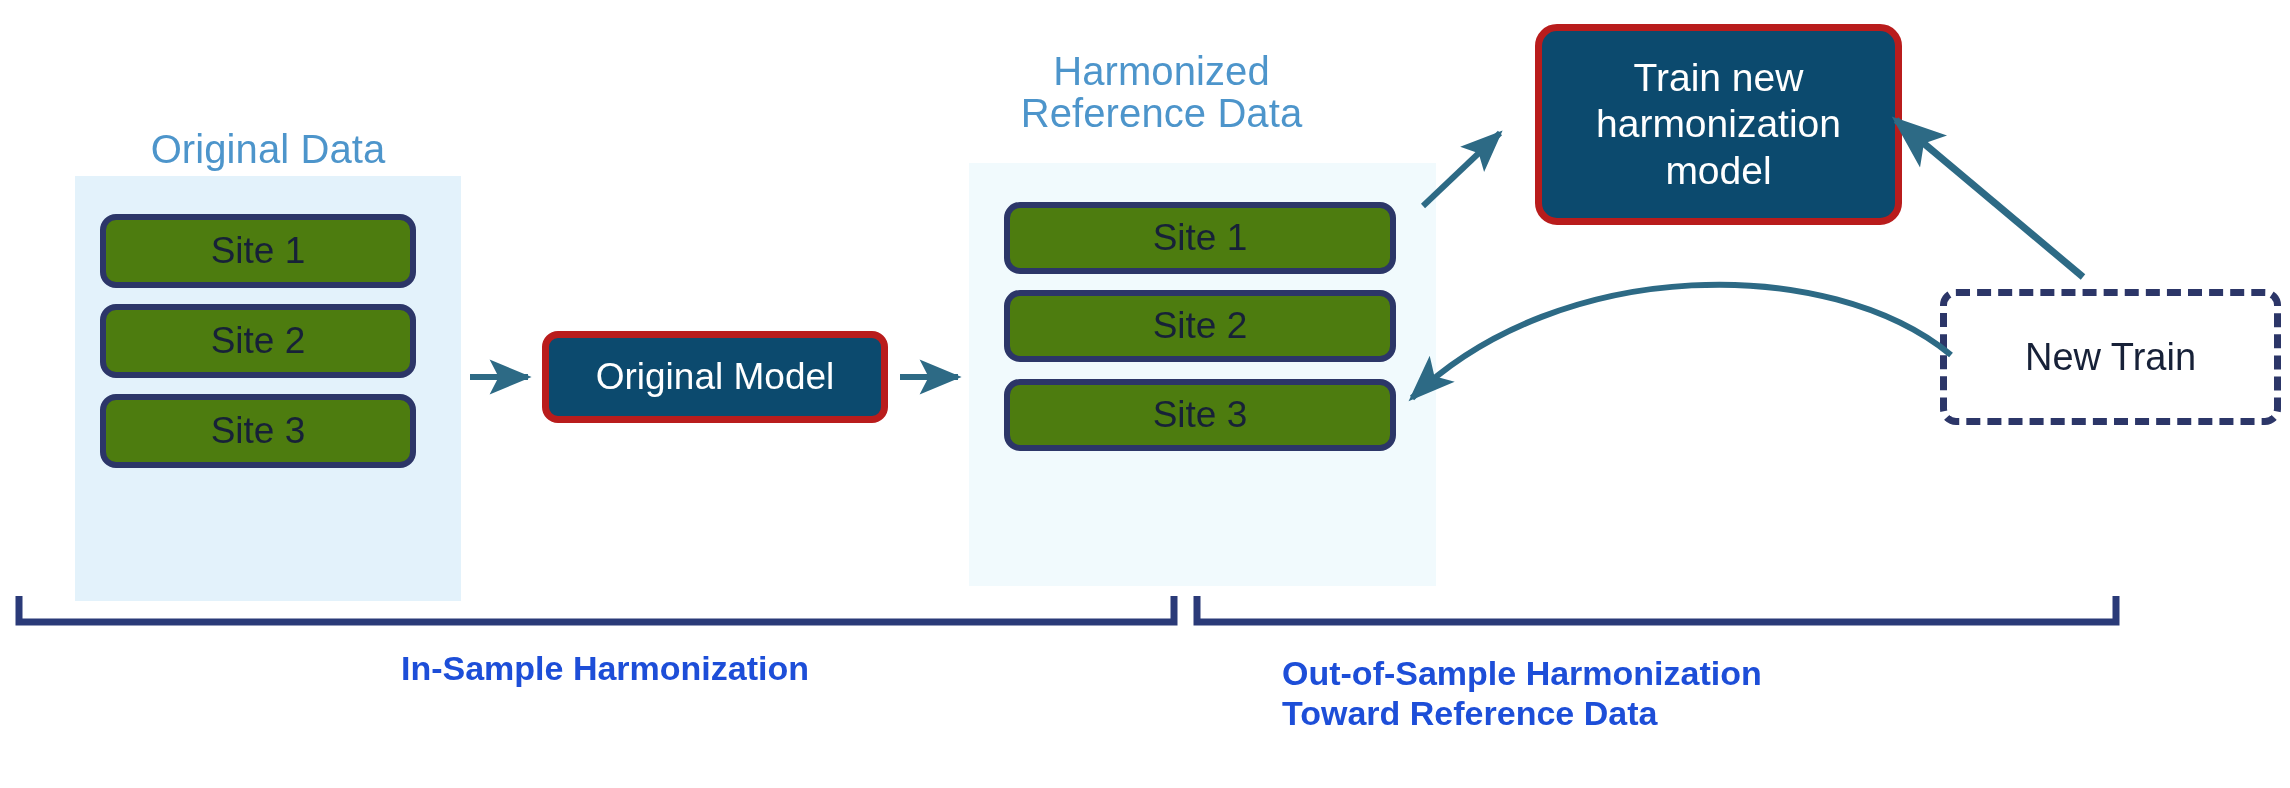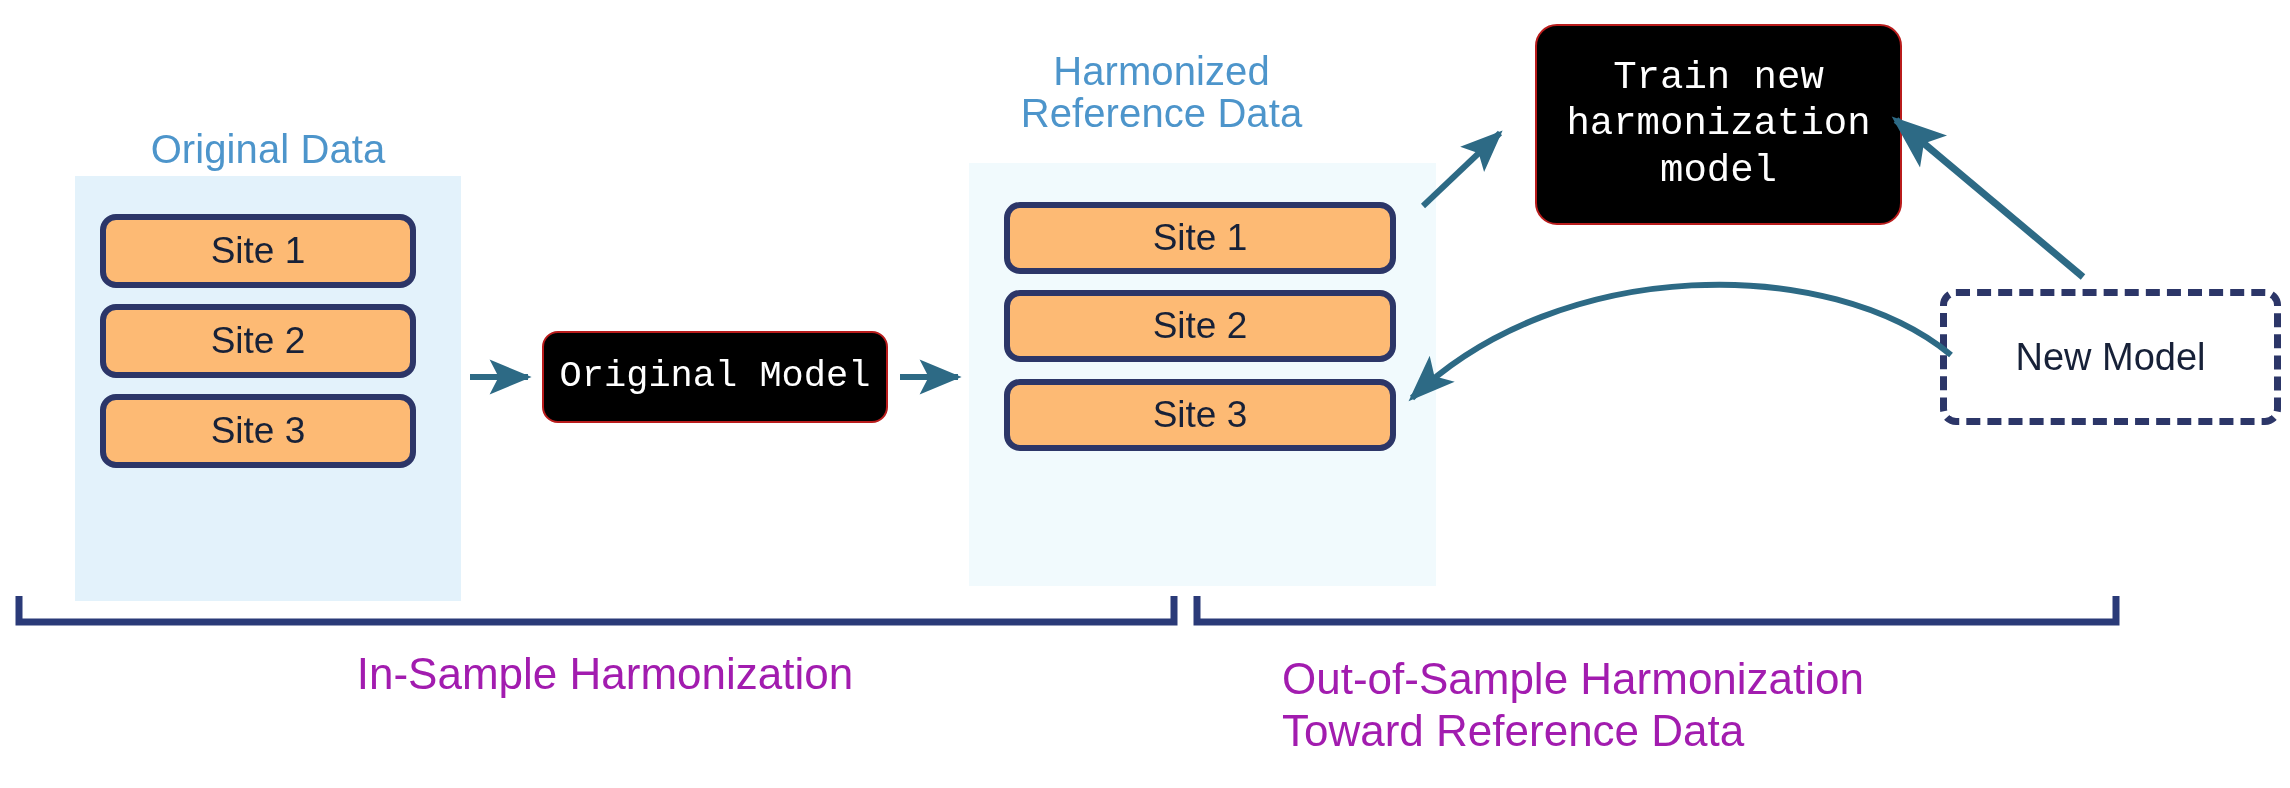--- a/index.html
+++ b/index.html
@@ -18,56 +18,56 @@
   
   .group-caption{
     position:absolute;color:#4d95cb;font-size:40px;font-weight:400;
     line-height:1.05;text-align:center;letter-spacing:.1px;white-space:pre-line;
   }
   #caption-original{left:75px;top:128px;width:386px;}
   #caption-harmonized{left:928px;top:50px;width:467px;}
 
   
   .site-box{
-    position:absolute;background:#fdba74;border:6px solid #2c3668;
+    position:absolute;background:#4d7c0f;border:6px solid #2c3668;
     border-radius:16px;display:flex;align-items:center;justify-content:center;
     color:#172138;font-size:37px;box-sizing:border-box;
   }
   .site-box.left{left:100px;width:316px;height:74px;}
   #site-l-0{top:214px;}
   #site-l-1{top:304px;}
   #site-l-2{top:394px;}
   .site-box.right{left:1004px;width:392px;height:72px;}
   #site-r-0{top:202px;}
   #site-r-1{top:290px;}
   #site-r-2{top:379px;}
 
   
   .navy-box{
-    position:absolute;background:#000000;border:2px solid #b91c1c;
+    position:absolute;background:#0c4a6e;border:7px solid #b91c1c;
     border-radius:18px;display:flex;align-items:center;justify-content:center;
     color:#ffffff;box-sizing:border-box;text-align:center;line-height:1.18;
     white-space:pre-line;
-    font-family:Liberation Mono, monospace;
   }
   #box-initial-model{left:542px;top:331px;width:346px;height:92px;font-size:37px;border-radius:16px;}
   #box-train-model{left:1535px;top:24px;width:367px;height:201px;font-size:39px;border-radius:22px;}
 
   
   #box-new-data{
     position:absolute;left:1940px;top:289px;width:341px;height:136px;
     border:7px dashed #2c3668;border-radius:16px;background:transparent;
     display:flex;align-items:center;justify-content:center;
     color:#172138;font-size:38px;box-sizing:border-box;
   }
 
   
   .bracket-label{
-    position:absolute;color:#a21caf;font-size:44px;line-height:1.18;
+    position:absolute;color:#1d4ed8;font-size:34px;line-height:1.18;
     white-space:pre-line;
+    font-weight:bold;
   }
   #label-in-sample{left:285px;top:648px;width:640px;text-align:center;}
   #label-out-sample{left:1282px;top:653px;width:760px;text-align:left;}
 
   
   svg.overlay{position:absolute;left:0;top:0;width:2290px;height:788px;overflow:visible;}
 </style>
 </head>
 <body>
 
@@ -87,21 +87,21 @@
 Reference Data</div>
 
   <div class="site-box right" id="site-r-0">Site 1</div>
   <div class="site-box right" id="site-r-1">Site 2</div>
   <div class="site-box right" id="site-r-2">Site 3</div>
 
   <div class="navy-box" id="box-train-model">Train new
 harmonization
 model</div>
 
-  <div id="box-new-data">New Model</div>
+  <div id="box-new-data">New Train</div>
 
   <svg class="overlay" viewBox="0 0 2290 788">
     <defs>
       <marker id="ah" markerWidth="9" markerHeight="9" refX="6.6" refY="3.2" orient="auto" markerUnits="strokeWidth">
         <path d="M0.2,0.3 L7.2,3.2 L0.2,6.1 L1.7,3.2 Z" fill="#2d6a85"></path>
       </marker>
       <marker id="ah-thin" markerWidth="10" markerHeight="10" refX="7.2" refY="3.4" orient="auto" markerUnits="strokeWidth">
         <path d="M0.2,0.4 L8.0,3.4 L0.2,6.4 L2.0,3.4 Z" fill="#2d6a85"></path>
       </marker>
     </defs>

